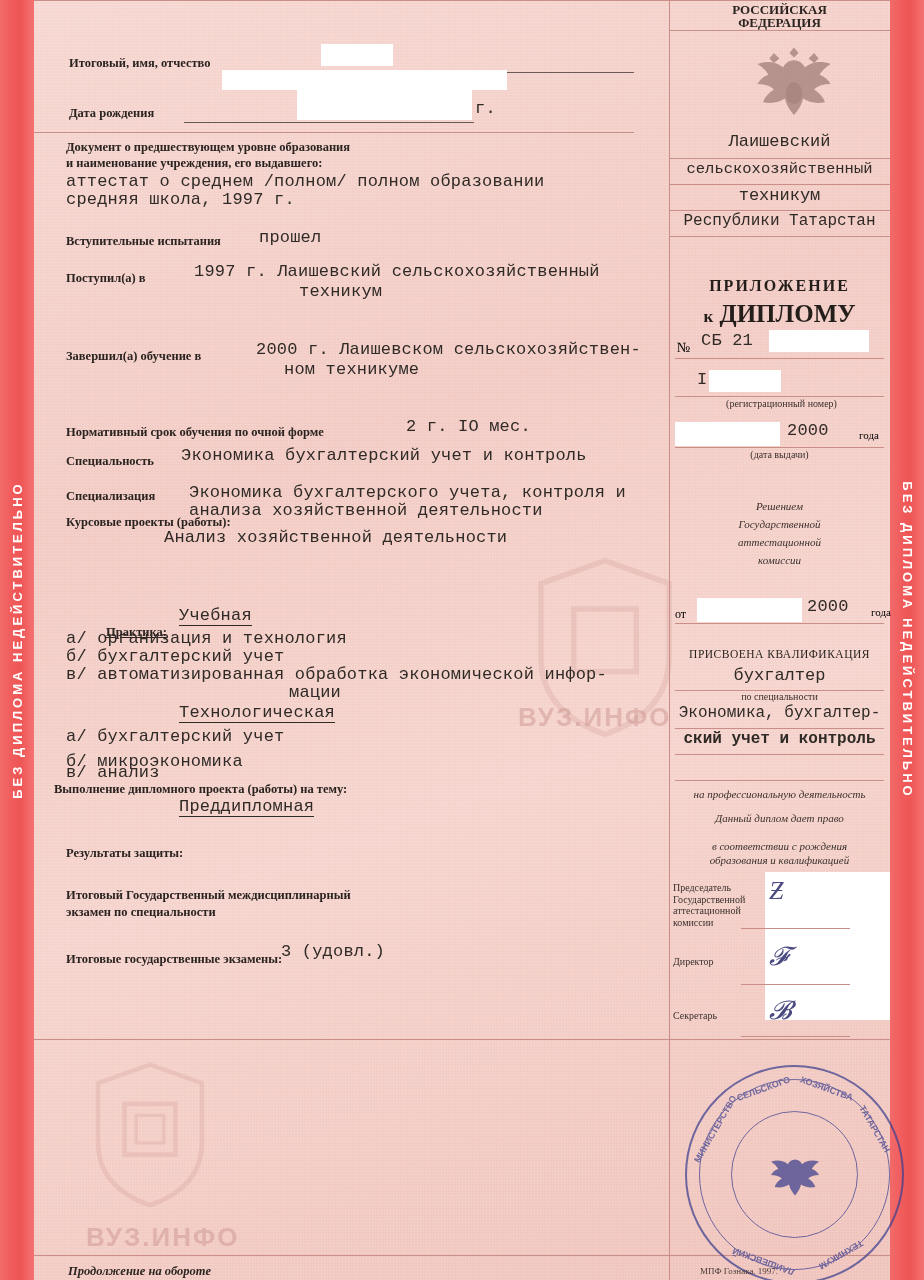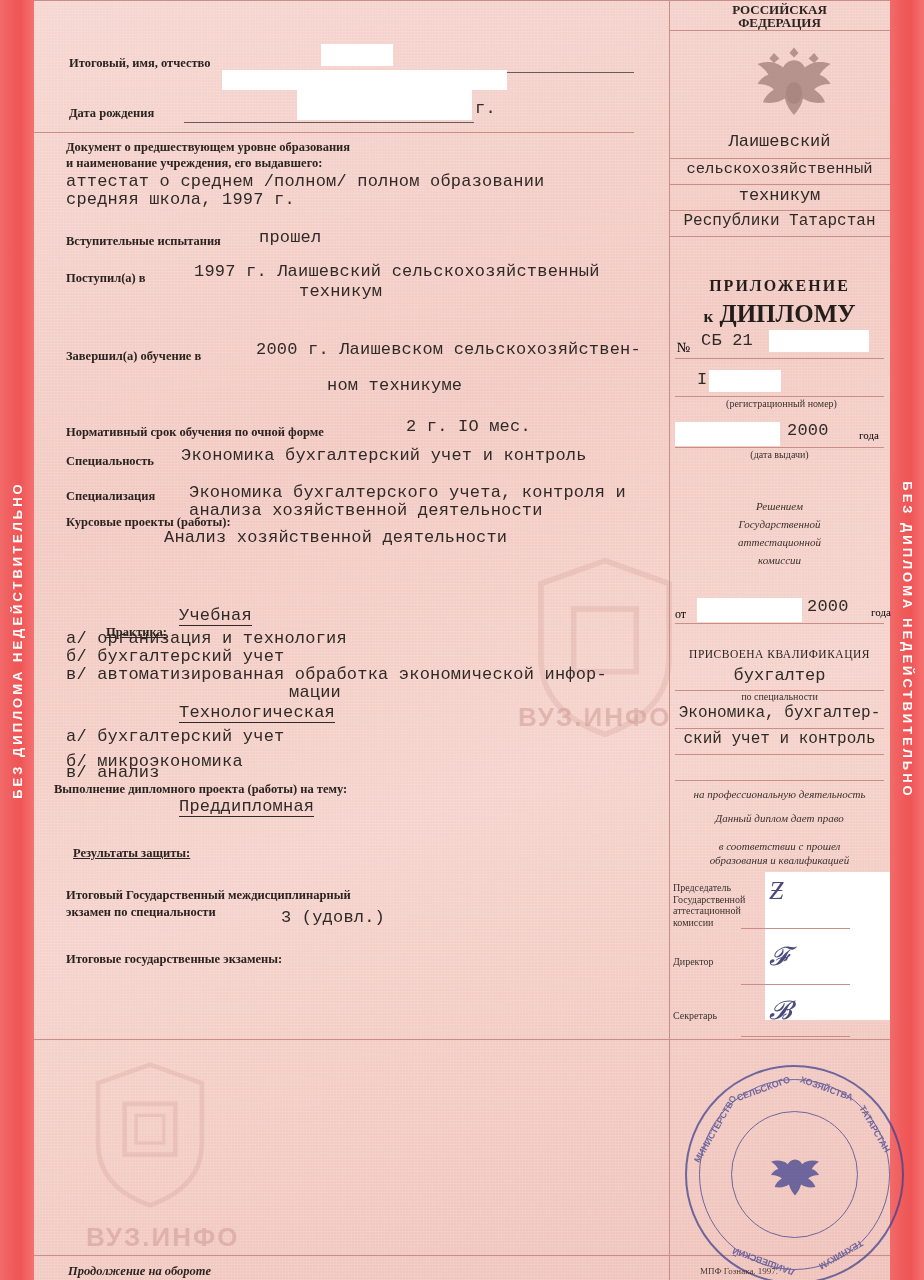--- a/index.html
+++ b/index.html
@@ -148,21 +148,21 @@
 
     <div style="position:absolute;left:32px;top:234px;" class="lbl">Вступительные испытания</div>
     <div style="position:absolute;left:225px;top:228px;" class="hand">прошел</div>
 
     <div style="position:absolute;left:32px;top:271px;" class="lbl">Поступил(а) в</div>
     <div style="position:absolute;left:160px;top:262px;" class="hand">1997 г. Лаишевский сельскохозяйственный</div>
     <div style="position:absolute;left:265px;top:282px;" class="hand">техникум</div>
 
     <div style="position:absolute;left:32px;top:349px;" class="lbl">Завершил(а) обучение в</div>
     <div style="position:absolute;left:222px;top:340px;" class="hand">2000 г. Лаишевском сельскохозяйствен-</div>
-    <div style="position:absolute;left:250px;top:376px;margin-left:43px;" class="hand">ном техникуме</div>
+    <div style="position:absolute;left:250px;top:360px;" class="hand">ном техникуме</div>
 
     <div style="position:absolute;left:32px;top:425px;" class="lbl">Нормативный срок обучения по очной форме</div>
     <div style="position:absolute;left:372px;top:417px;" class="hand">2 г. IO мес.</div>
 
     <div style="position:absolute;left:32px;top:454px;" class="lbl">Специальность</div>
     <div style="position:absolute;left:147px;top:446px;" class="hand">Экономика бухгалтерский учет и контроль</div>
 
     <div style="position:absolute;left:32px;top:489px;" class="lbl">Специализация</div>
     <div style="position:absolute;left:155px;top:501px;" class="hand">анализа хозяйственной деятельности</div>
     <div style="position:absolute;left:155px;top:483px;" class="hand">Экономика бухгалтерского учета, контроля и</div>
@@ -179,25 +179,25 @@
     <div style="position:absolute;left:255px;top:683px;" class="hand">мации</div>
 
     <div style="position:absolute;left:145px;top:703px;border-bottom:1.5px solid #2f2a26;" class="hand">Технологическая</div>
     <div style="position:absolute;left:32px;top:727px;" class="hand">а/ бухгалтерский учет</div>
     <div style="position:absolute;left:32px;top:752px;" class="hand">б/ микроэкономика</div>
     <div style="position:absolute;left:32px;top:763px;" class="hand">в/ анализ</div>
 
     <div style="position:absolute;left:20px;top:782px;" class="lbl">Выполнение дипломного проекта (работы) на тему:</div>
     <div style="position:absolute;left:145px;top:797px;border-bottom:1.5px solid #2f2a26;" class="hand">Преддипломная</div>
 
-    <div style="position:absolute;left:39px;top:846px;text-decoration:underline;" class="lbl">Результаты защиты:</div>
+    <div style="position:absolute;left:32px;top:846px;" class="lbl">Результаты защиты:</div>
 
     <div style="position:absolute;left:32px;top:888px;" class="lbl">Итоговый Государственный междисциплинарный</div>
     <div style="position:absolute;left:32px;top:905px;" class="lbl">экзамен по специальности</div>
-    <div style="position:absolute;left:247px;top:908px;" class="hand">3 (удовл.)</div>
+    <div style="position:absolute;left:247px;top:942px;" class="hand">3 (удовл.)</div>
 
     <div style="position:absolute;left:32px;top:952px;" class="lbl">Итоговые государственные экзамены:</div>
   </div>
 
   <div class="right-col">
 
     <div class="hline" style="top:30px;left:0;right:0;"></div>
     <div style="position:absolute;left:0;right:0;top:3px;" class="rf">РОССИЙСКАЯ</div>
     <div style="position:absolute;left:0;right:0;top:16px;" class="rf">ФЕДЕРАЦИЯ</div>
 
@@ -254,27 +254,27 @@
     <div style="position:absolute;left:138px;top:597px;" class="hand">2000</div>
     <div style="position:absolute;left:202px;top:606px;font-size:11px;font-family:'Liberation Serif',serif;">года</div>
     <div class="hline" style="top:623px;left:6px;right:6px;"></div>
 
     <div style="position:absolute;left:0;right:0;top:648px;" class="caps">ПРИСВОЕНА КВАЛИФИКАЦИЯ</div>
     <div style="position:absolute;left:0;right:0;top:666px;font-size:17px;" class="inst">бухгалтер</div>
     <div class="hline" style="top:690px;left:6px;right:6px;"></div>
     <div style="position:absolute;left:0;right:0;top:691px;" class="tiny">по специальности</div>
     <div style="position:absolute;left:0;right:0;top:704px;font-size:16px;" class="inst">Экономика, бухгалтер-</div>
     <div class="hline" style="top:728px;left:6px;right:6px;"></div>
-    <div style="position:absolute;left:0;right:0;top:730px;font-size:16px;" class="inst">ский учет и контроль</div>
+    <div style="position:absolute;left:0;right:0;top:730px;font-size:16px;font-weight:bold;" class="inst">ский учет и контроль</div>
     <div class="hline" style="top:754px;left:6px;right:6px;"></div>
     <div class="hline" style="top:780px;left:6px;right:6px;"></div>
 
     <div style="position:absolute;left:0;right:0;top:812px;" class="small-it">Данный диплом дает право</div>
     <div style="position:absolute;left:0;right:0;top:788px;" class="small-it">на профессиональную деятельность</div>
-    <div style="position:absolute;left:0;right:0;top:840px;" class="small-it">в соответствии с прошел</div>
+    <div style="position:absolute;left:0;right:0;top:840px;" class="small-it">в соответствии с рождения</div>
     <div style="position:absolute;left:0;right:0;top:854px;" class="small-it">образования и квалификацией</div>
 
     <div style="position:absolute;left:4px;top:882px;" class="sig-lbl">
       <div>Председатель</div>
       <div>Государственной</div>
       <div>аттестационной</div>
       <div>комиссии</div>
     </div>
     <div class="redact" style="position:absolute;left:96px;top:872px;width:125px;height:148px;"></div>
     <div class="sign" style="position:absolute;left:100px;top:876px;">Ƶ</div>

